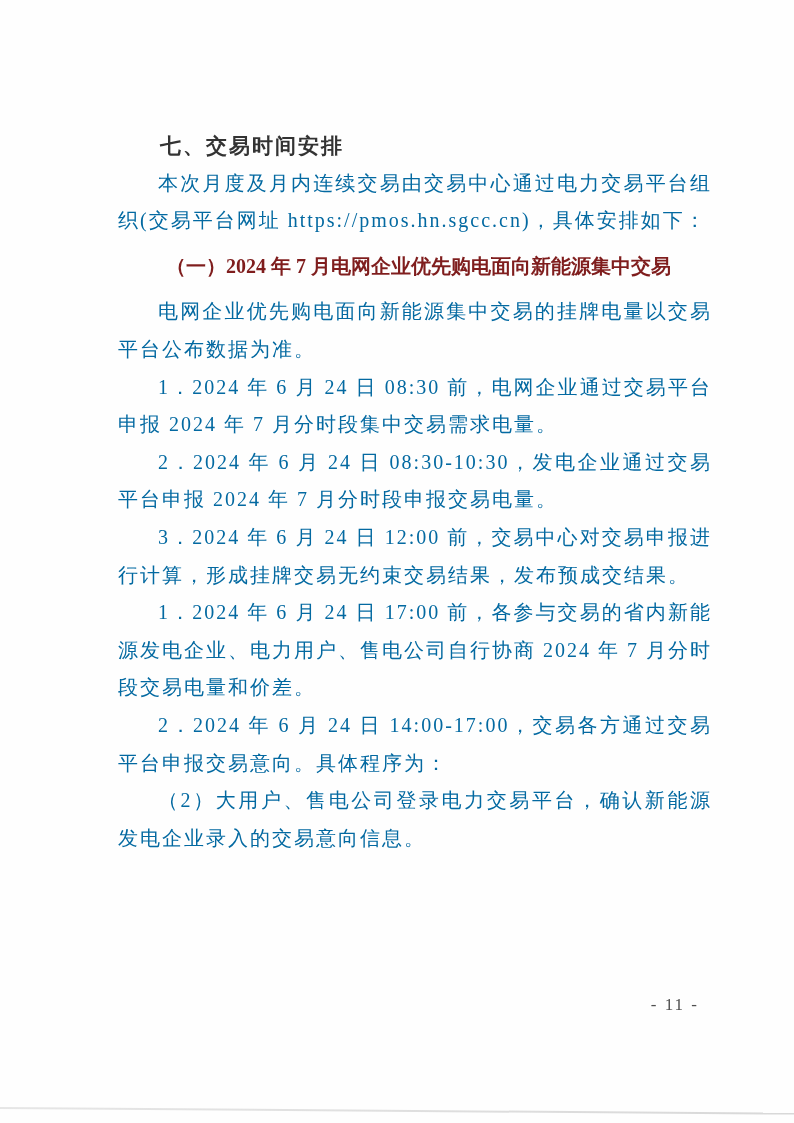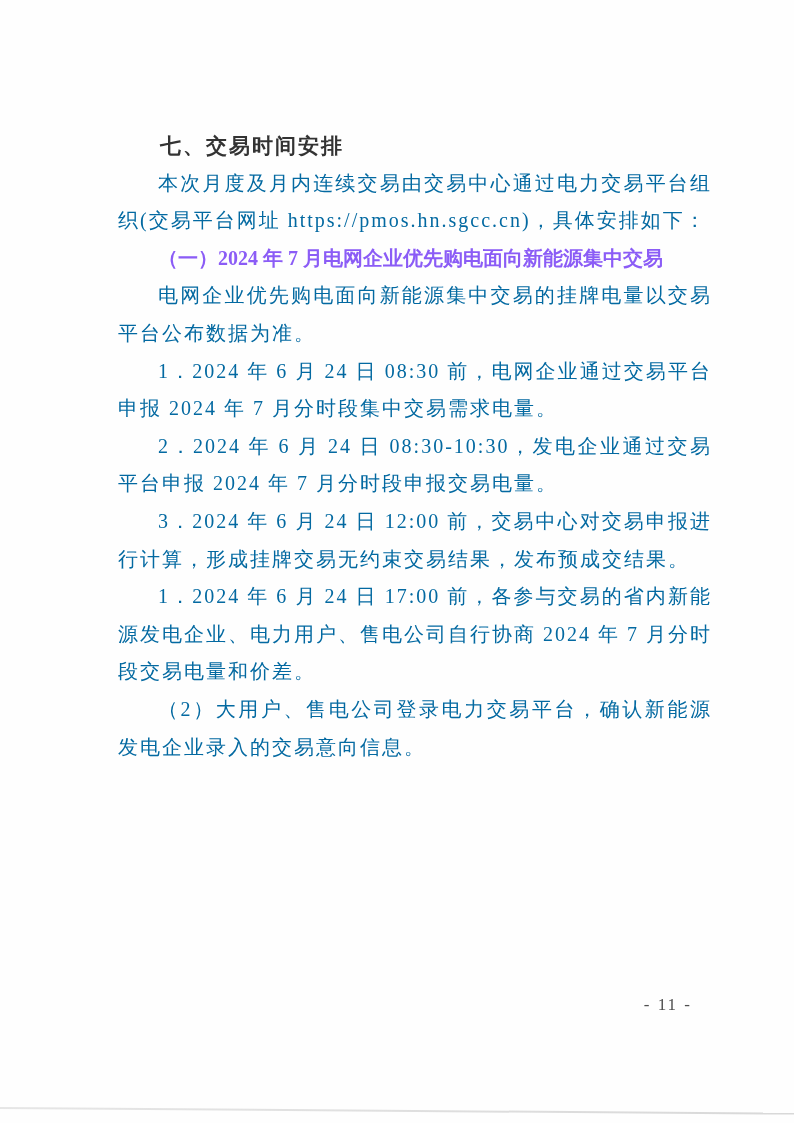--- a/index.html
+++ b/index.html
@@ -35,34 +35,34 @@
     margin: 0;
     font-family: "Liberation Serif", "DejaVu Serif", serif;
     font-size: 20px;
     line-height: 37.6px;
     letter-spacing: 2px;
     text-indent: 2em;
     text-align: justify;
     color: #0369a1;
   }
   .sub {
-    margin: 0;
+    margin: 8px;
     font-family: "Liberation Serif", "DejaVu Serif", serif;
     font-weight: bold;
     font-size: 20px;
     line-height: 37.6px;
     letter-spacing: 0;
     text-indent: 2em;
     text-align: justify;
-    color: #8b5cf6;
+    color: #7f1d1d;
   }
   .pagenum {
     position: absolute;
     top: 995px;
-    right: 102px;
+    right: 95px;
     font-family: "Liberation Serif", "DejaVu Serif", serif;
     font-size: 17px;
     letter-spacing: 2px;
     color: #4f4f4f;
   }
   .scan-edge {
     position: absolute;
     left: -10px;
     top: 1107px;
     width: 820px;
@@ -78,17 +78,18 @@
 <div class="page">
   <div class="content">
     <h2 class="h">七、交易时间安排</h2>
     <p class="body">本次月度及月内连续交易由交易中心通过电力交易平台组织(交易平台网址 https://pmos.hn.sgcc.cn)，具体安排如下：</p>
     <p class="sub">（一）2024 年 7 月电网企业优先购电面向新能源集中交易</p>
     <p class="body">电网企业优先购电面向新能源集中交易的挂牌电量以交易平台公布数据为准。</p>
     <p class="body">1．2024 年 6 月 24 日 08:30 前，电网企业通过交易平台申报 2024 年 7 月分时段集中交易需求电量。</p>
     <p class="body">2．2024 年 6 月 24 日 08:30-10:30，发电企业通过交易平台申报 2024 年 7 月分时段申报交易电量。</p>
     <p class="body">3．2024 年 6 月 24 日 12:00 前，交易中心对交易申报进行计算，形成挂牌交易无约束交易结果，发布预成交结果。</p>
     <p class="body">1．2024 年 6 月 24 日 17:00 前，各参与交易的省内新能源发电企业、电力用户、售电公司自行协商 2024 年 7 月分时段交易电量和价差。</p>
+    <p class="body">2．2024 年 6 月 24 日 14:00-17:00，交易各方通过交易平台申报交易意向。具体程序为：</p>
     <p class="body">（2）大用户、售电公司登录电力交易平台，确认新能源发电企业录入的交易意向信息。</p>
   </div>
   <div class="pagenum">- 11 -</div>
   <div class="scan-edge"></div>
 </div>
 
 </body></html>

